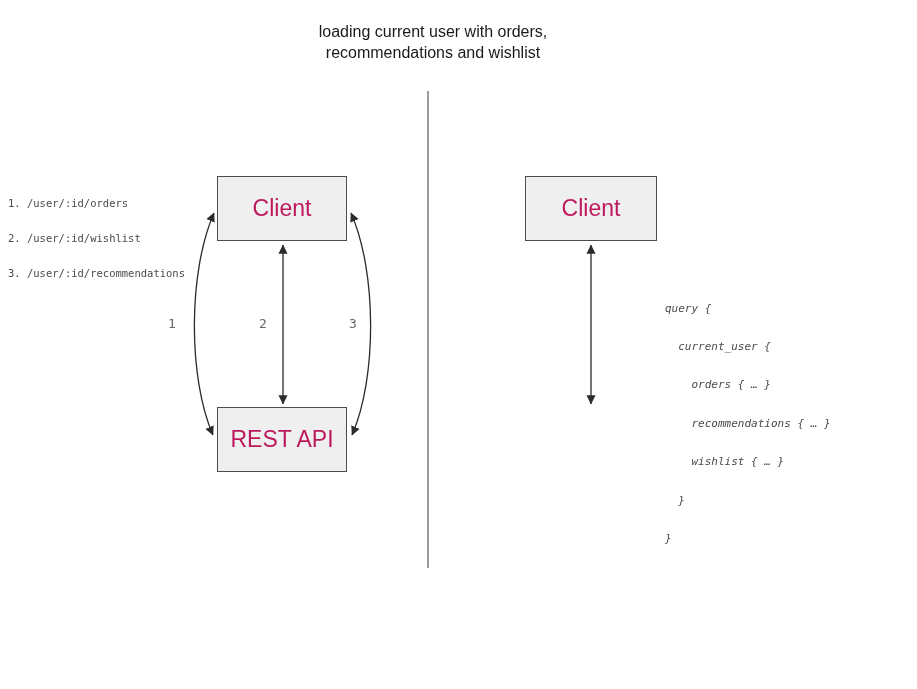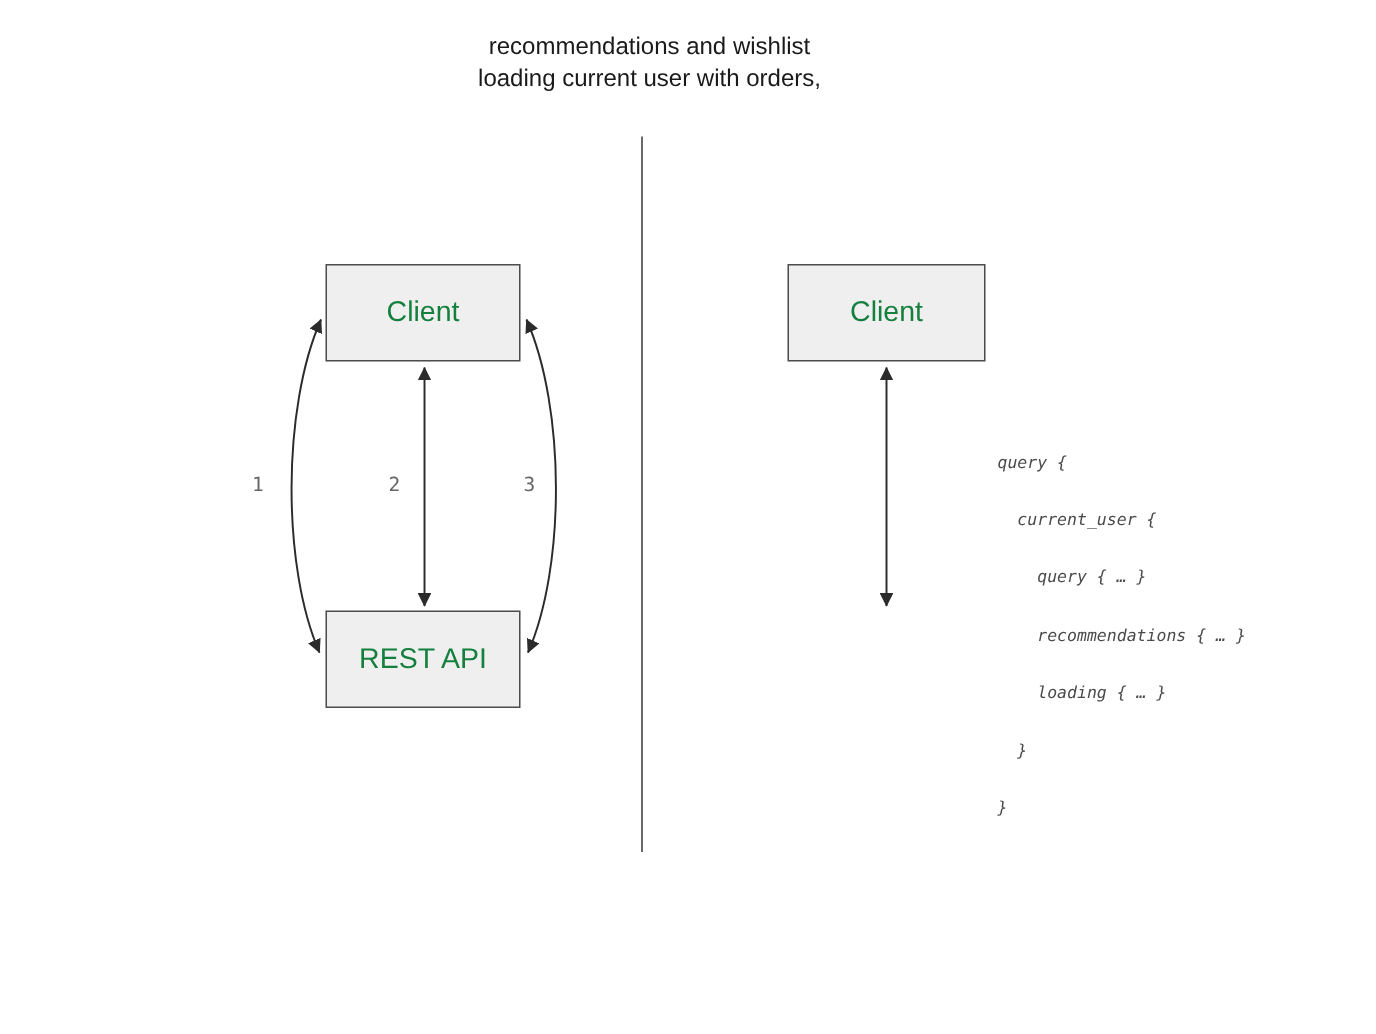--- a/index.html
+++ b/index.html
@@ -29,22 +29,22 @@
   }
 
   .node-box {
     position: absolute;
     box-sizing: border-box;
     background: #efefef;
     border: 1.4px solid #4d4d4d;
     display: flex;
     align-items: center;
     justify-content: center;
-    font-size: 19px;
-    color: #15803d;
+    font-size: 23px;
+    color: #be185d;
   }
   #client-left-box  { left: 217px; top: 176px; width: 130px; height: 65px; }
   #rest-api-box     { left: 217px; top: 407px; width: 130px; height: 65px; text-align: right; }
   #client-right-box { left: 525px; top: 176px; width: 132px; height: 65px; }
   #graphql-api-box  { left: 525px; top: 407px; width: 132px; height: 65px; }
 
   .mono {
     font-family: "DejaVu Sans Mono", monospace;
     white-space: pre;
   }
@@ -93,56 +93,61 @@
     stroke: #666666;
     stroke-width: 1.3;
   }
 </style>
 </head>
 <body>
 
 <div id="canvas">
 
   <div id="diagram-title" class="abs">
+    <div>loading current user with orders,</div>
     <div>recommendations and wishlist</div>
-    <div>loading current user with orders,</div>
   </div>
 
   <svg id="arrow-layer" viewBox="0 0 917 689" xmlns="http://www.w3.org/2000/svg">
     <defs>
       <marker id="ah" viewBox="0 0 10 10" refX="9.5" refY="5" markerWidth="7" markerHeight="7" orient="auto-start-reverse">
         <path d="M0,0 L10,5 L0,10 z" fill="#2b2b2b"></path>
       </marker>
     </defs>
     <path class="divider" d="M 428 91 L 428 568"></path>
     <path class="arrow" marker-start="url(#ah)" marker-end="url(#ah)" d="M 214 213 C 188 272, 188 378, 213 435"></path>
     <path class="arrow" marker-start="url(#ah)" marker-end="url(#ah)" d="M 283 245 L 283 404"></path>
     <path class="arrow" marker-start="url(#ah)" marker-end="url(#ah)" d="M 351 213 C 377 272, 377 378, 352 435"></path>
     <path class="arrow" marker-start="url(#ah)" marker-end="url(#ah)" d="M 591 245 L 591 404"></path>
   </svg>
 
+  <div id="endpoint-list" class="abs mono">
+    <div>1. /user/:id/orders</div>
+    <div>2. /user/:id/wishlist</div>
+    <div>3. /user/:id/recommendations</div>
+  </div>
 
   <div id="client-left-box" class="node-box">
     <span>Client</span>
   </div>
   <div id="rest-api-box" class="node-box">
     <span>REST API</span>
   </div>
 
   <div id="arrow-label-1" class="arrow-num">1</div>
   <div id="arrow-label-2" class="arrow-num">2</div>
   <div id="arrow-label-3" class="arrow-num">3</div>
 
   <div id="client-right-box" class="node-box">
     <span>Client</span>
   </div>
 
   <div id="query-block" class="abs mono">
     <div>query {</div>
     <div>  current_user {</div>
-    <div>    query { … }</div>
+    <div>    orders { … }</div>
     <div>    recommendations { … }</div>
-    <div>    loading { … }</div>
+    <div>    wishlist { … }</div>
     <div>  }</div>
     <div>}</div>
   </div>
 
 </div>
 
 </body></html>

